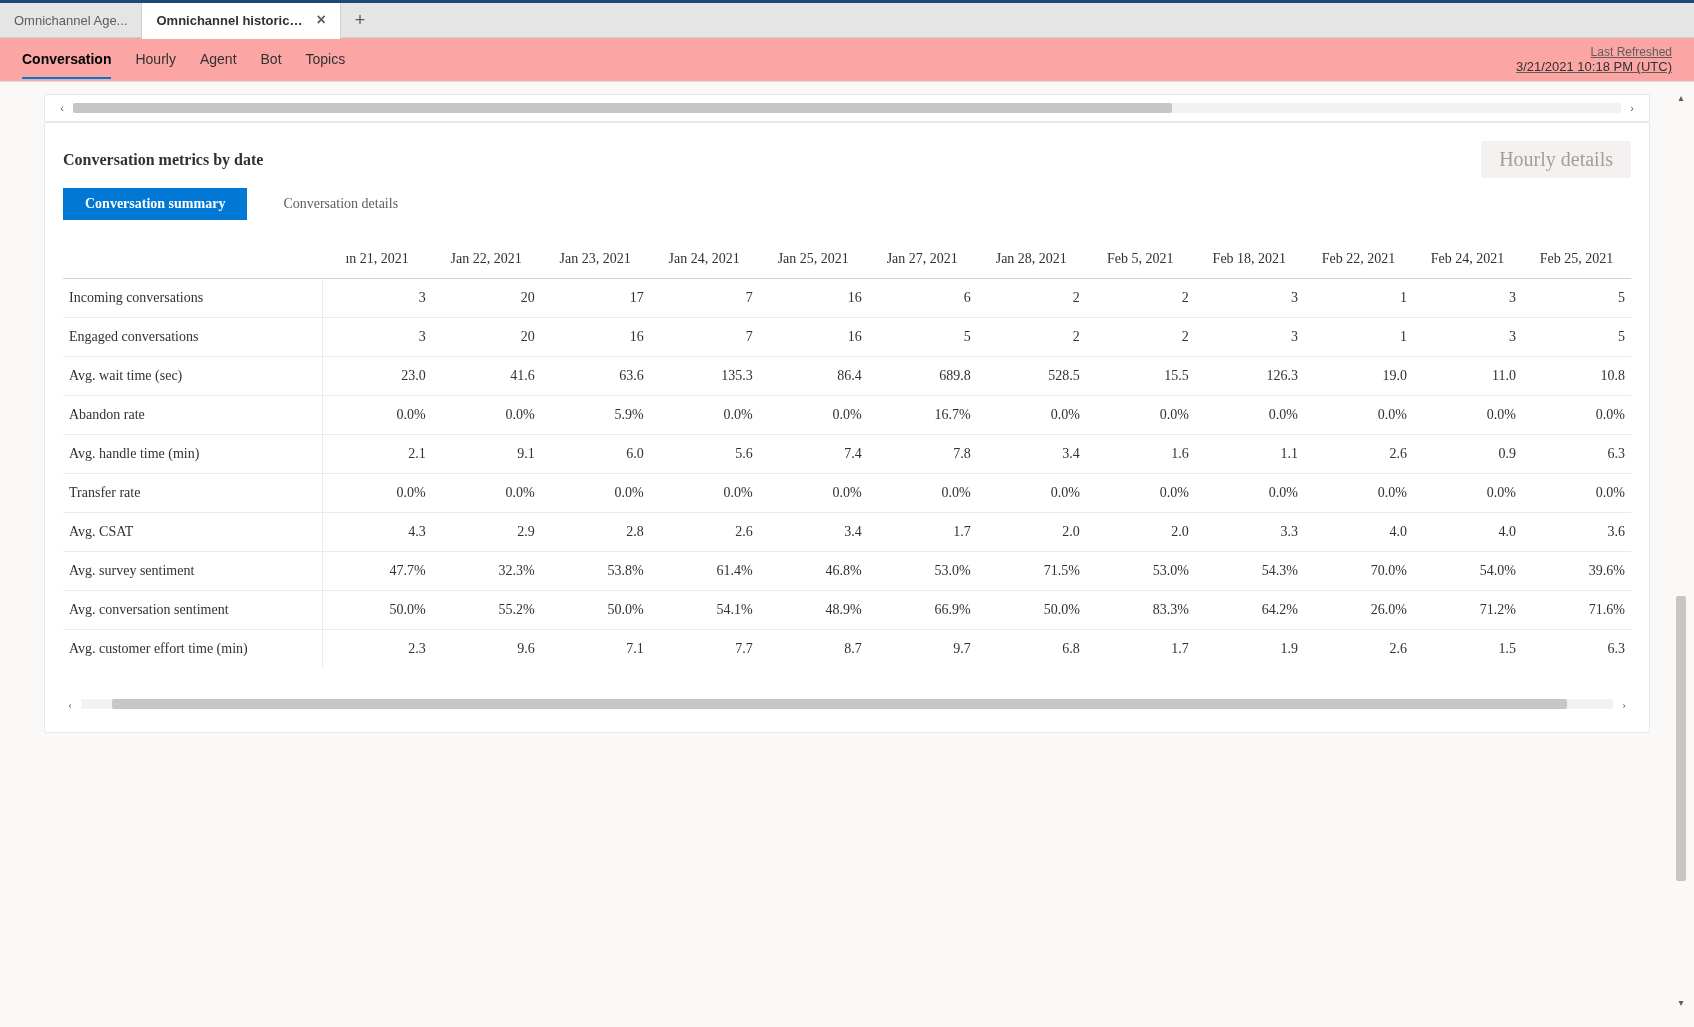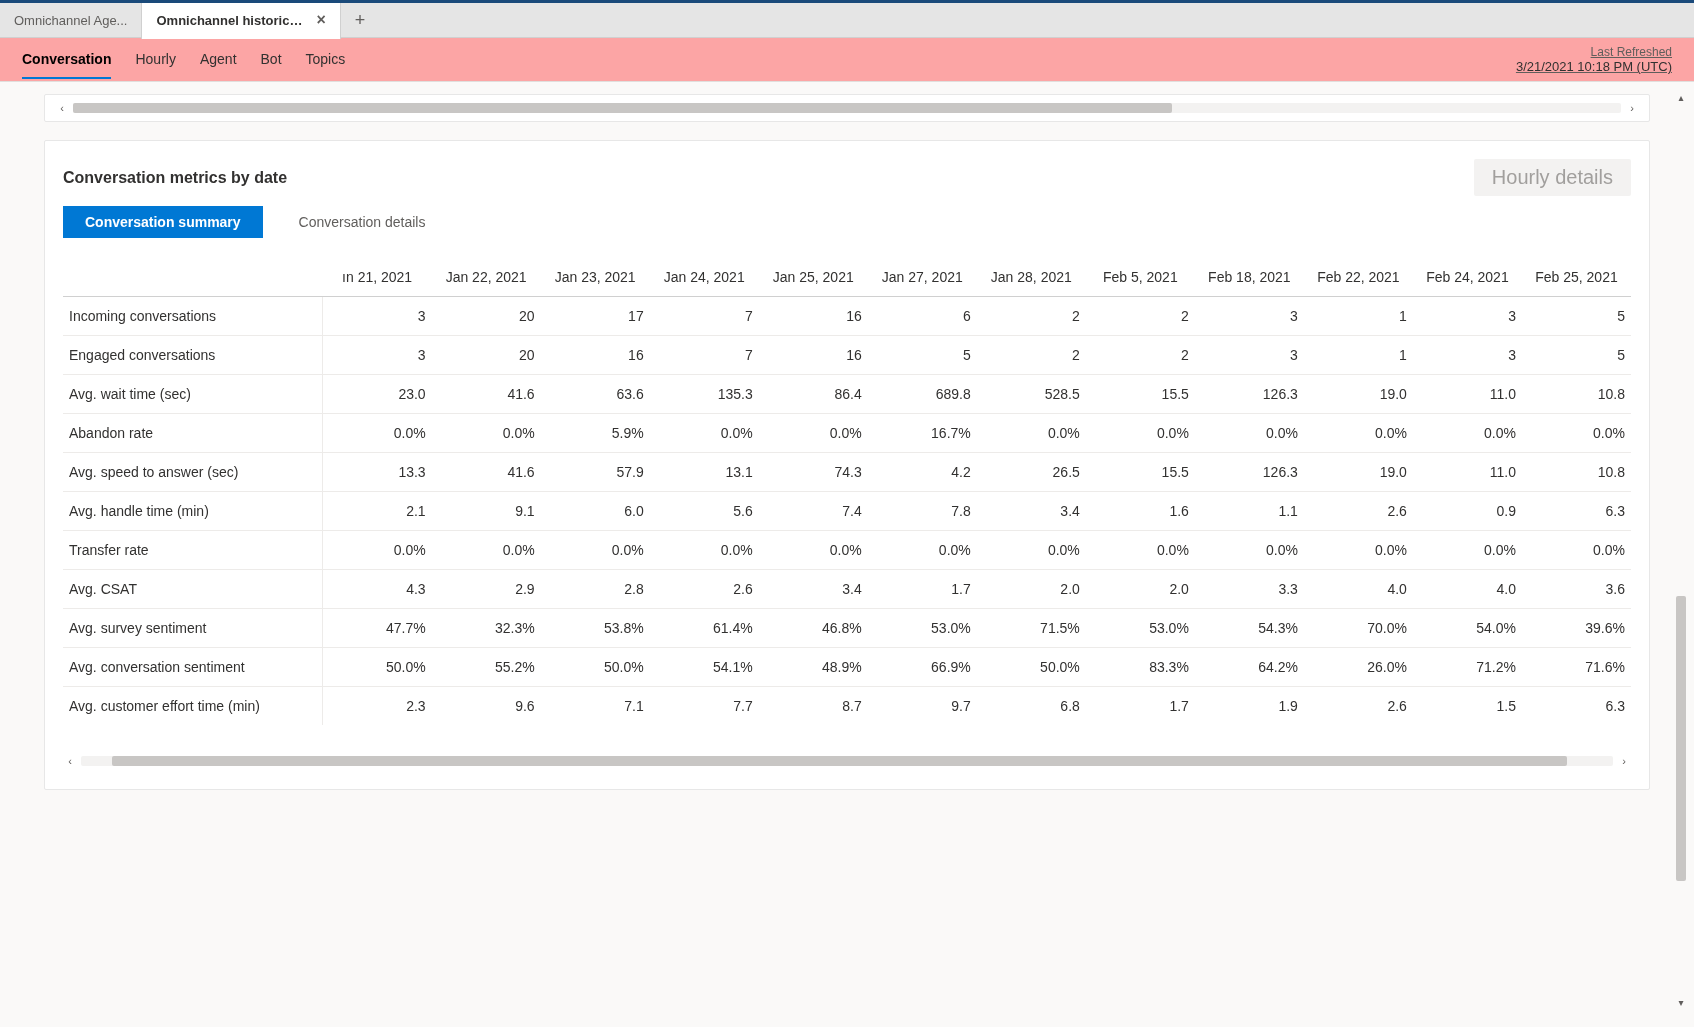--- a/index.html
+++ b/index.html
@@ -86,22 +86,22 @@
   text-align: center;
   color: #605e5c;
   font-size: 11px;
   cursor: pointer;
   user-select: none;
 }
 .card {
   background: #fff;
   border: 1px solid #e7e7e7;
   border-radius: 2px;
-  margin-top: 18px;
   padding: 18px 0 22px 0;
+  font-family: Liberation Serif, serif;
 }
 .card-header {
   display: flex;
   justify-content: space-between;
   align-items: center;
   padding: 0 18px 10px 18px;
 }
 .card-title { font-size: 16px; font-weight: 600; color: #323130; }
 .hourly-btn {
   background: #f3f2f1;
@@ -323,35 +323,20 @@
               <td>0.0%</td>
               <td>16.7%</td>
               <td>0.0%</td>
               <td>0.0%</td>
               <td>0.0%</td>
               <td>0.0%</td>
               <td>0.0%</td>
               <td>0.0%</td>
             </tr>
             <tr>
-              <td>Avg. speed to answer (sec)</td>
-              <td>13.3</td>
-              <td>41.6</td>
-              <td>57.9</td>
-              <td>13.1</td>
-              <td>74.3</td>
-              <td>4.2</td>
-              <td>26.5</td>
-              <td>15.5</td>
-              <td>126.3</td>
-              <td>19.0</td>
-              <td>11.0</td>
-              <td>10.8</td>
-            </tr>
-            <tr>
               <td>Avg. handle time (min)</td>
               <td>2.1</td>
               <td>9.1</td>
               <td>6.0</td>
               <td>5.6</td>
               <td>7.4</td>
               <td>7.8</td>
               <td>3.4</td>
               <td>1.6</td>
               <td>1.1</td>

